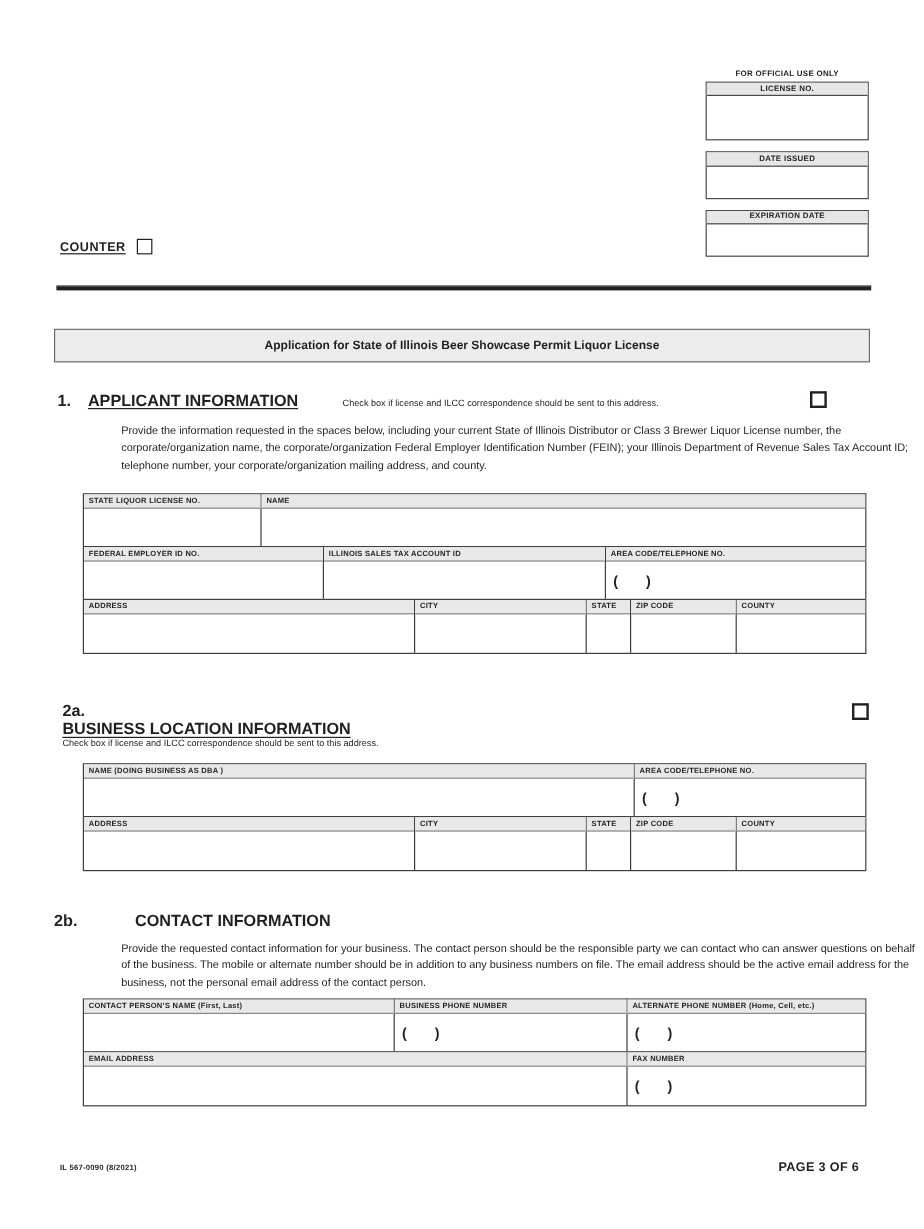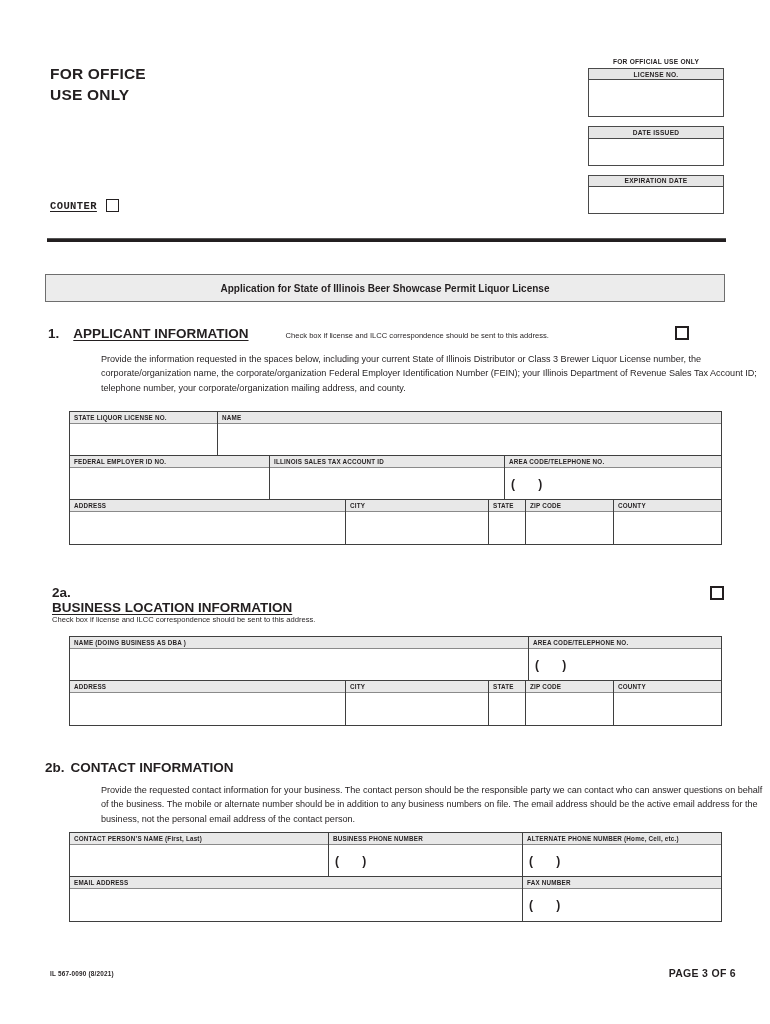--- a/index.html
+++ b/index.html
@@ -33,21 +33,20 @@
     line-height: 1.35;
     letter-spacing: .2px;
   }
   .counter-row {
     position: absolute;
     left: 50px;
     top: 199px;
     display: flex;
     align-items: center;
     gap: 9px;
-    font-family: Liberation Mono, monospace;
   }
   .counter-label {
     font-size: 10.5px;
     font-weight: bold;
     letter-spacing: .4px;
     text-decoration: underline;
     text-underline-offset: 2px;
   }
   .cbox {
     display: inline-block;
@@ -131,21 +130,21 @@
   .sec-num {
     font-size: 13.5px;
     font-weight: bold;
   }
   .sec-name {
     font-size: 13.5px;
     font-weight: bold;
     text-decoration: underline;
     text-underline-offset: 2px;
   }
-  .sec-name.nounder { text-decoration: none; }
+  .sec-name.nounder { text-decoration: none; margin-left: 42px; }
   .sec-note {
     font-size: 7.6px;
     font-weight: normal;
     letter-spacing: 0px;
   }
   .sec-cbox {
     position: absolute;
     width: 14px;
     height: 14px;
     border: 2px solid #231f20;
@@ -211,36 +210,32 @@
   .footer-left {
     position: absolute;
     left: 50px;
     top: 970px;
     font-size: 6.4px;
     font-weight: bold;
     letter-spacing: .2px;
   }
   .footer-right {
     position: absolute;
-    right: 34px;
+    right: 54px;
     top: 967px;
     font-size: 10.5px;
     font-weight: bold;
     letter-spacing: .3px;
   }
 </style>
 </head>
 <body>
 
 <div class="page">
 
-  <div class="office-title">
-    <div>FOR OFFICE</div>
-    <div>USE ONLY</div>
-  </div>
 
   <div class="counter-row">
     <span class="counter-label">COUNTER</span>
     <span class="cbox"></span>
   </div>
 
   <div class="official-wrap">
     <div class="official-title">FOR OFFICIAL USE ONLY</div>
 
     <div class="obox">

